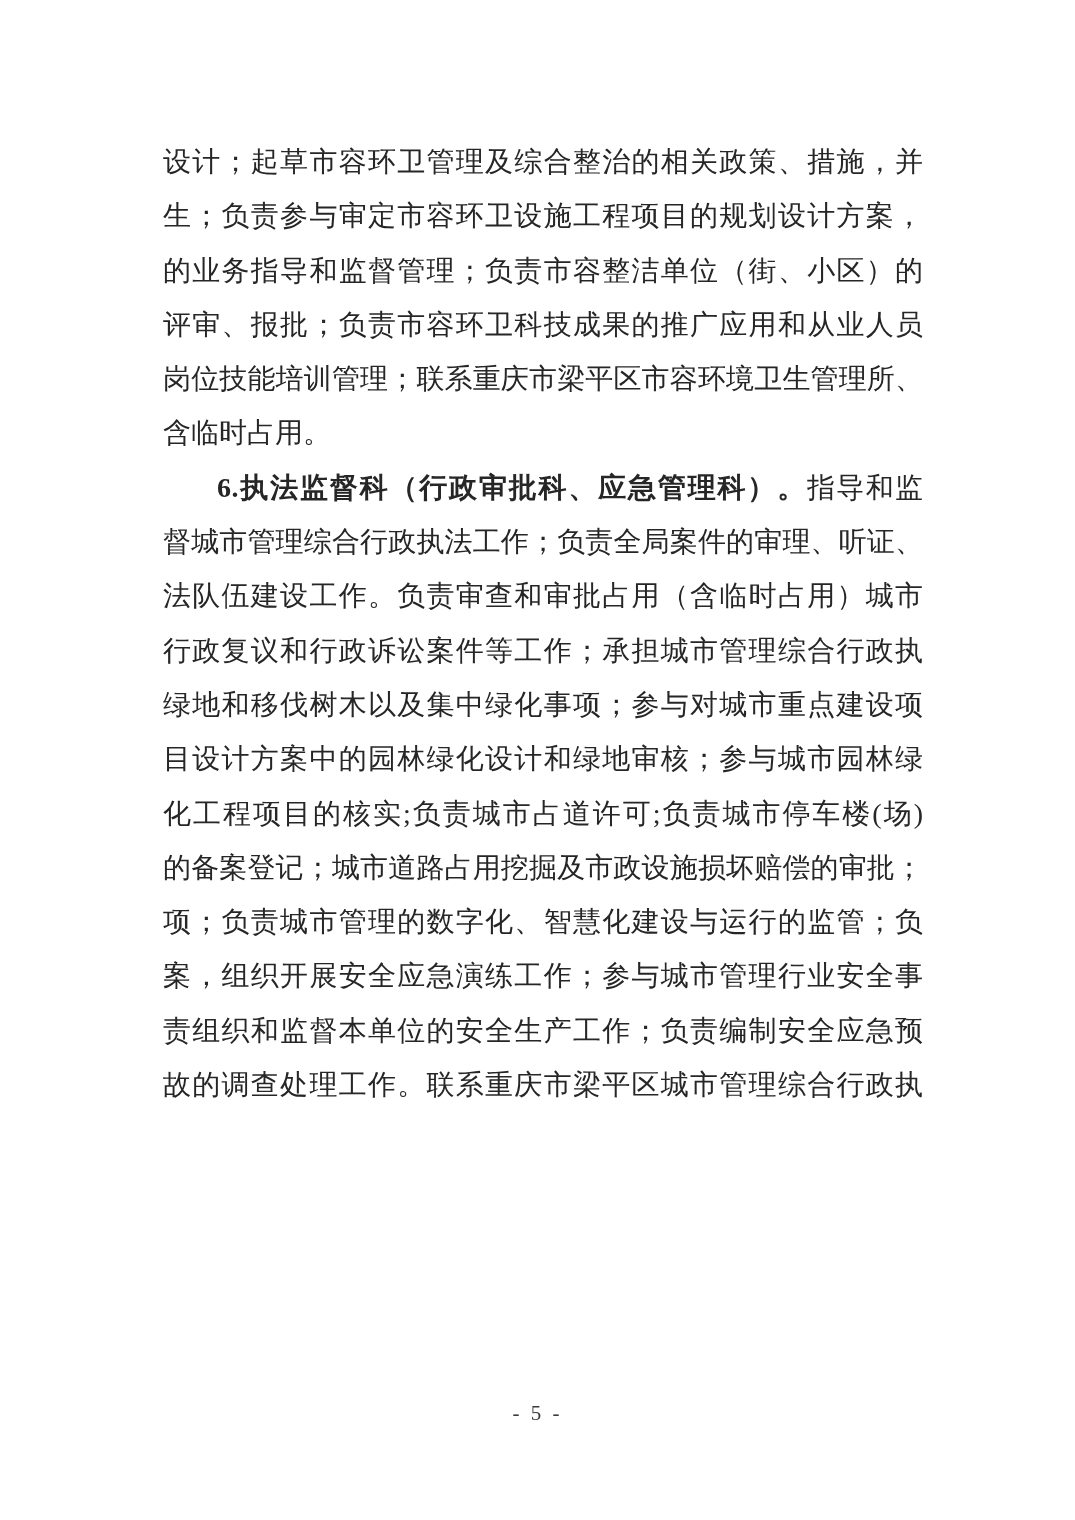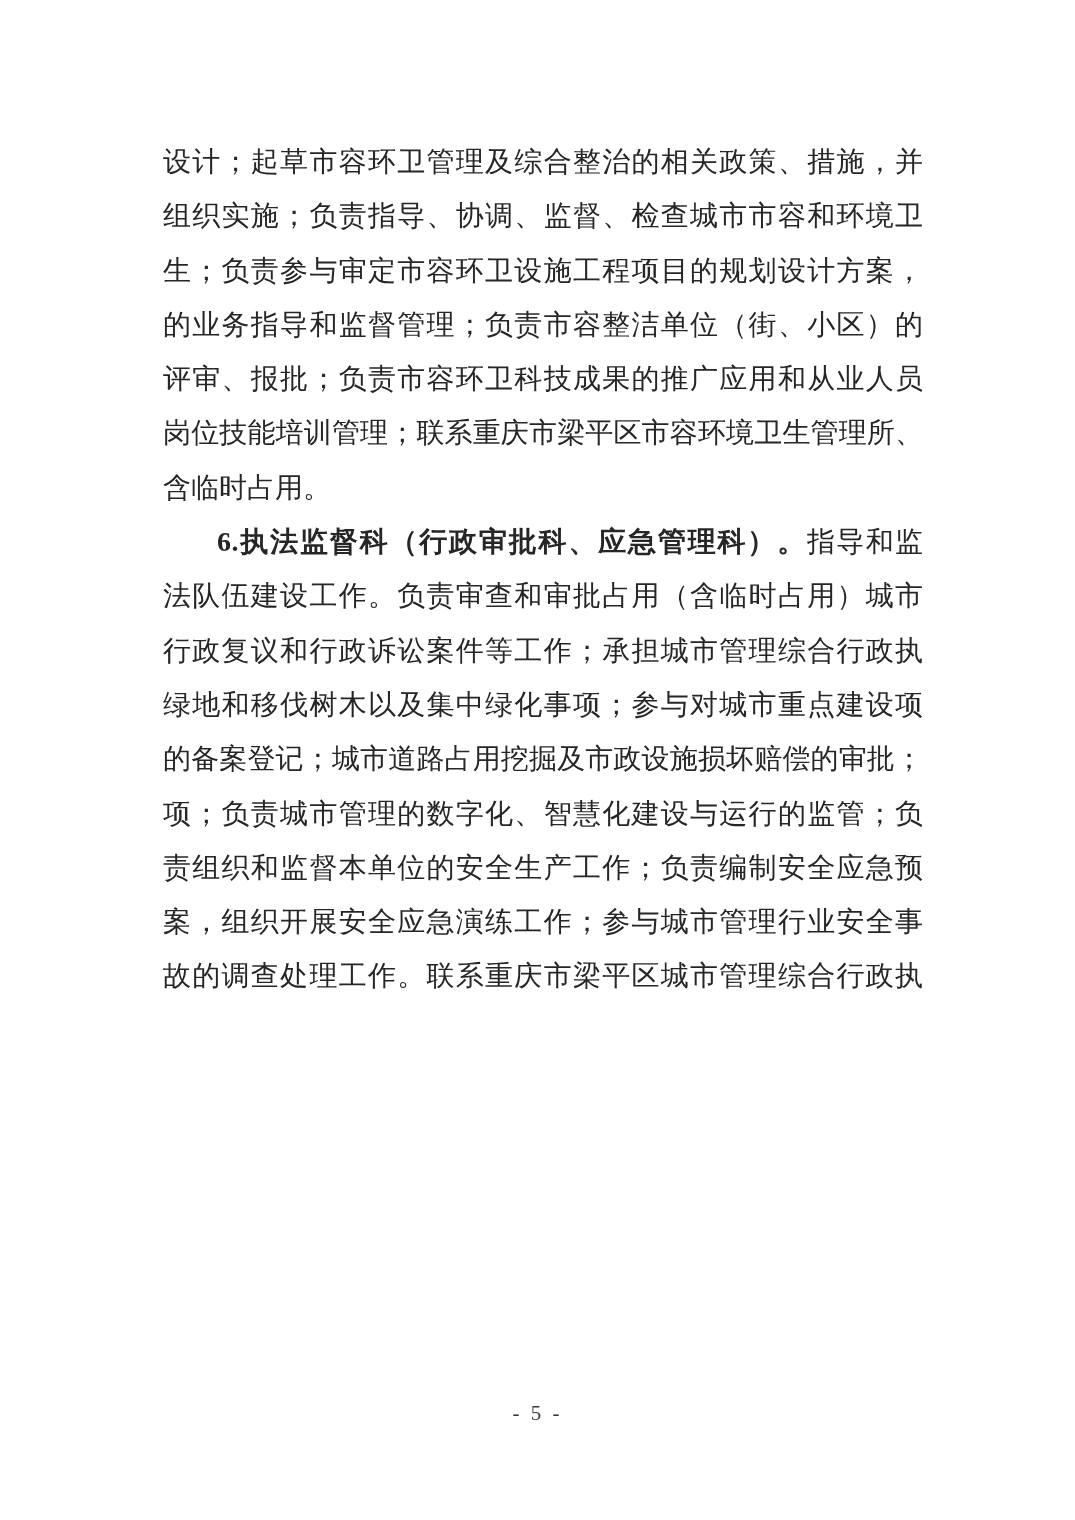--- a/index.html
+++ b/index.html
@@ -51,30 +51,32 @@
     letter-spacing: 3px;
     color: #3a3a3a;
   }
 </style>
 </head>
 <body>
 
 <div class="page">
   <div class="content">
       <div class="line justify">设计；起草市容环卫管理及综合整治的相关政策、措施，并</div>
-      <div class="line justify">组织实施；负责指导、协调、监督、检查城市市容和环境卫</div>
       <div class="line justify">生；负责参与审定市容环卫设施工程项目的规划设计方案，</div>
       <div class="line justify">的业务指导和监督管理；负责市容整洁单位（街、小区）的</div>
       <div class="line justify">评审、报批；负责市容环卫科技成果的推广应用和从业人员</div>
       <div class="line justify">岗位技能培训管理；联系重庆市梁平区市容环境卫生管理所、</div>
       <div class="line">含临时占用。</div>
       <div class="line justify indent"><b>6.执法监督科（行政审批科、应急管理科）。</b>指导和监</div>
+      <div class="line justify">督城市管理综合行政执法工作；负责全局案件的审理、听证、</div>
       <div class="line justify">法队伍建设工作。负责审查和审批占用（含临时占用）城市</div>
       <div class="line justify">行政复议和行政诉讼案件等工作；承担城市管理综合行政执</div>
       <div class="line justify">绿地和移伐树木以及集中绿化事项；参与对城市重点建设项</div>
+      <div class="line justify">目设计方案中的园林绿化设计和绿地审核；参与城市园林绿</div>
+      <div class="line justify">化工程项目的核实;负责城市占道许可;负责城市停车楼(场)</div>
       <div class="line justify">的备案登记；城市道路占用挖掘及市政设施损坏赔偿的审批；</div>
       <div class="line justify">项；负责城市管理的数字化、智慧化建设与运行的监管；负</div>
+      <div class="line justify">案，组织开展安全应急演练工作；参与城市管理行业安全事</div>
       <div class="line justify">责组织和监督本单位的安全生产工作；负责编制安全应急预</div>
-      <div class="line justify">案，组织开展安全应急演练工作；参与城市管理行业安全事</div>
       <div class="line justify">故的调查处理工作。联系重庆市梁平区城市管理综合行政执</div>
     </div>
   <div class="footer">- 5 -</div>
 </div>
 
 </body></html>

